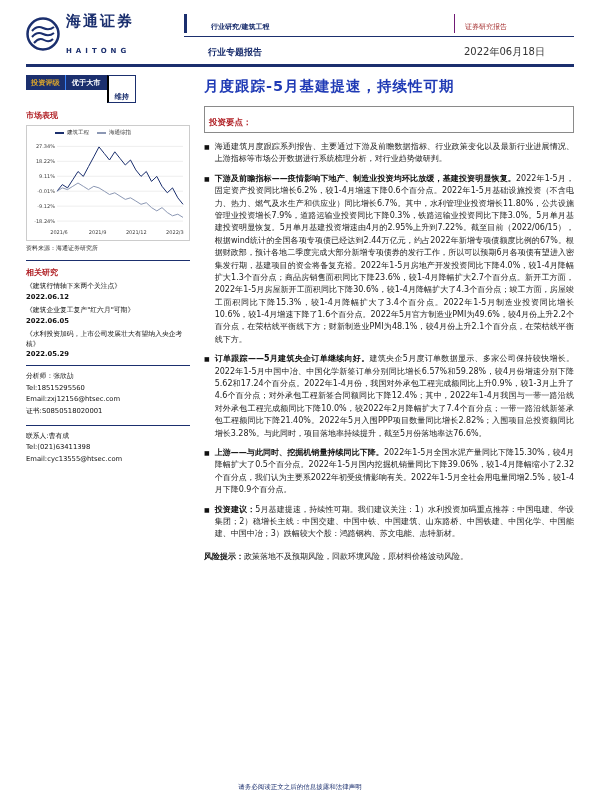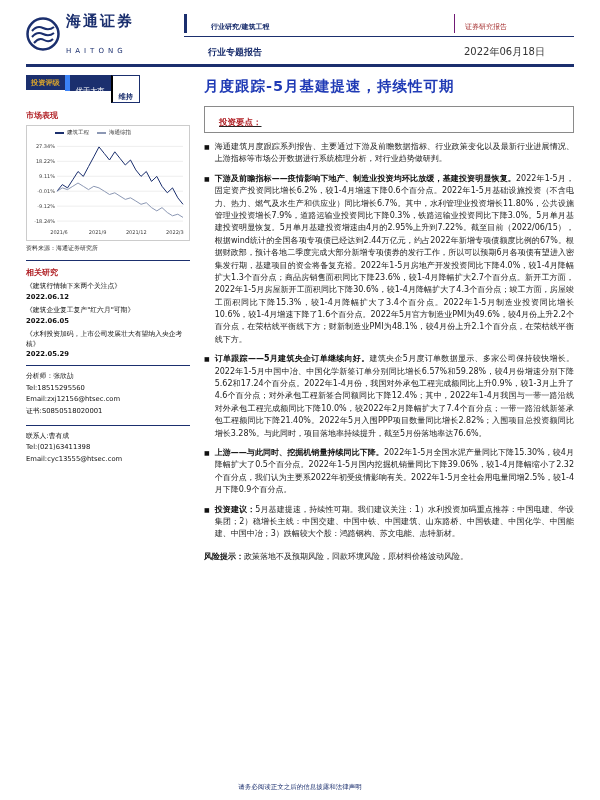--- a/index.html
+++ b/index.html
@@ -5,55 +5,55 @@
   html,body{margin:0;padding:0;background:#e8e8e8;}
   *{box-sizing:border-box;}
   .page{width:600px;height:800px;background:#ffffff;position:relative;
         font-family:"DejaVu Sans","Liberation Sans",sans-serif;color:#222;
         padding:12px 26px 8px 26px;overflow:hidden;}
   
   header{display:flex;align-items:flex-start;gap:8px;}
   .logo-block{display:flex;align-items:center;width:150px;gap:6px;}
   .logo-svg{width:34px;height:34px;flex:0 0 auto;}
   .logo-cn{color:#1b2f6e;font-weight:bold;font-size:15px;letter-spacing:2px;}
-  .logo-en{color:#1b2f6e;font-size:7px;letter-spacing:4px;margin-top:16px;}
+  .logo-en{color:#1b2f6e;font-size:7px;letter-spacing:4px;margin-top:16px;font-weight:bold;}
   .head-cols{flex:1;margin-top:2px;}
   .hrow{display:flex;}
   .hrow1{border-bottom:1px solid #1b2f6e;padding-bottom:3px;}
   .hrow2{padding-top:3px;}
   .hcell-mid{flex:1;padding-left:24px;border-left:3px solid #1b2f6e;}
   .hcell-right{width:120px;padding-left:10px;border-left:1px solid #701a75;}
   .cat{color:#1b2f6e;font-size:7px;font-weight:bold;}
   .sec-report{color:#9e1f1f;font-size:7px;}
   .rpt-type{color:#1b2f6e;font-size:9px;font-weight:bold;}
   .date{color:#333;font-size:10px;}
   .rule-thick{height:3px;background:#1b2f6e;margin-top:5px;}
   
   .cols{display:flex;gap:14px;margin-top:8px;}
   .sidebar{width:164px;flex:0 0 auto;font-size:6.8px;}
   .main{flex:1;min-width:0;}
   
   .rating{display:flex;align-items:stretch;height:15px;font-size:7.2px;line-height:15px;margin-bottom:20px;}
   .rating .r1{background:#1b2f6e;color:#d9a42b;padding:0 5px;font-weight:bold;}
-  .rating .r2{background:#1b2f6e;color:#ffffff;padding:8px 6px;border-left:5px solid #3b82f6;font-weight:normal;}
+  .rating .r2{background:#1b2f6e;color:#ffffff;padding:0 6px;border-left:1px solid #3b82f6;font-weight:bold;}
   .rating .r3{color:#1b2f6e;padding:13px 6px;border:1px solid #1b2f6e;border-left:2px solid #000;font-weight:bold;}
   .sb-title{color:#b01f24;font-weight:bold;font-size:8px;margin:6px 0 4px;}
   .chart-box{border:1px solid #cccccc;padding:3px 2px 1px;background:#fff;}
   .legend{display:flex;gap:8px;padding-left:26px;margin-bottom:1px;}
   .legend .li{display:flex;align-items:center;gap:3px;font-size:5.5px;color:#333;}
   .legend .sw{width:9px;height:2px;display:inline-block;}
   .src{font-size:6px;color:#333;margin-top:3px;}
   .sb-divider{border-top:1.5px solid #1b2f6e;margin:7px 0 5px;}
   .rel-item{margin-bottom:5px;}
   .rel-title{font-size:6.8px;color:#111;line-height:1.45;}
   .rel-date{font-size:6.8px;color:#111;font-weight:bold;margin-top:1px;}
   .person-line{font-size:6.8px;color:#111;line-height:1.7;}
   
   .page-title{color:#1f3ab5;font-size:14.5px;font-weight:bold;margin:2px 0 0;letter-spacing:1px;}
-  .hl-box{border:1px solid #8a8a8a;padding:3px 14px;margin:10px 0 8px;text-decoration:underline;}
+  .hl-box{border:1px solid #8a8a8a;padding:3px 4px;margin:10px 0 8px;}
   .hl-label{color:#b01f24;font-weight:bold;font-size:8.5px;}
   .bullets{margin:0;padding:0;}
   .bullet{display:flex;gap:5px;margin-bottom:7px;}
   .bullet .mark{flex:0 0 auto;color:#111;font-size:6px;line-height:12px;}
   .bullet p{margin:0;font-size:8px;line-height:1.55;text-align:justify;}
   .lead{font-weight:bold;color:#111;}
   .risk{margin:10px 0 0;font-size:8px;line-height:1.55;}
   .risk b{color:#111;}
   footer{position:absolute;bottom:8px;left:0;width:100%;text-align:center;
          color:#1b2f6e;font-size:6.5px;}

